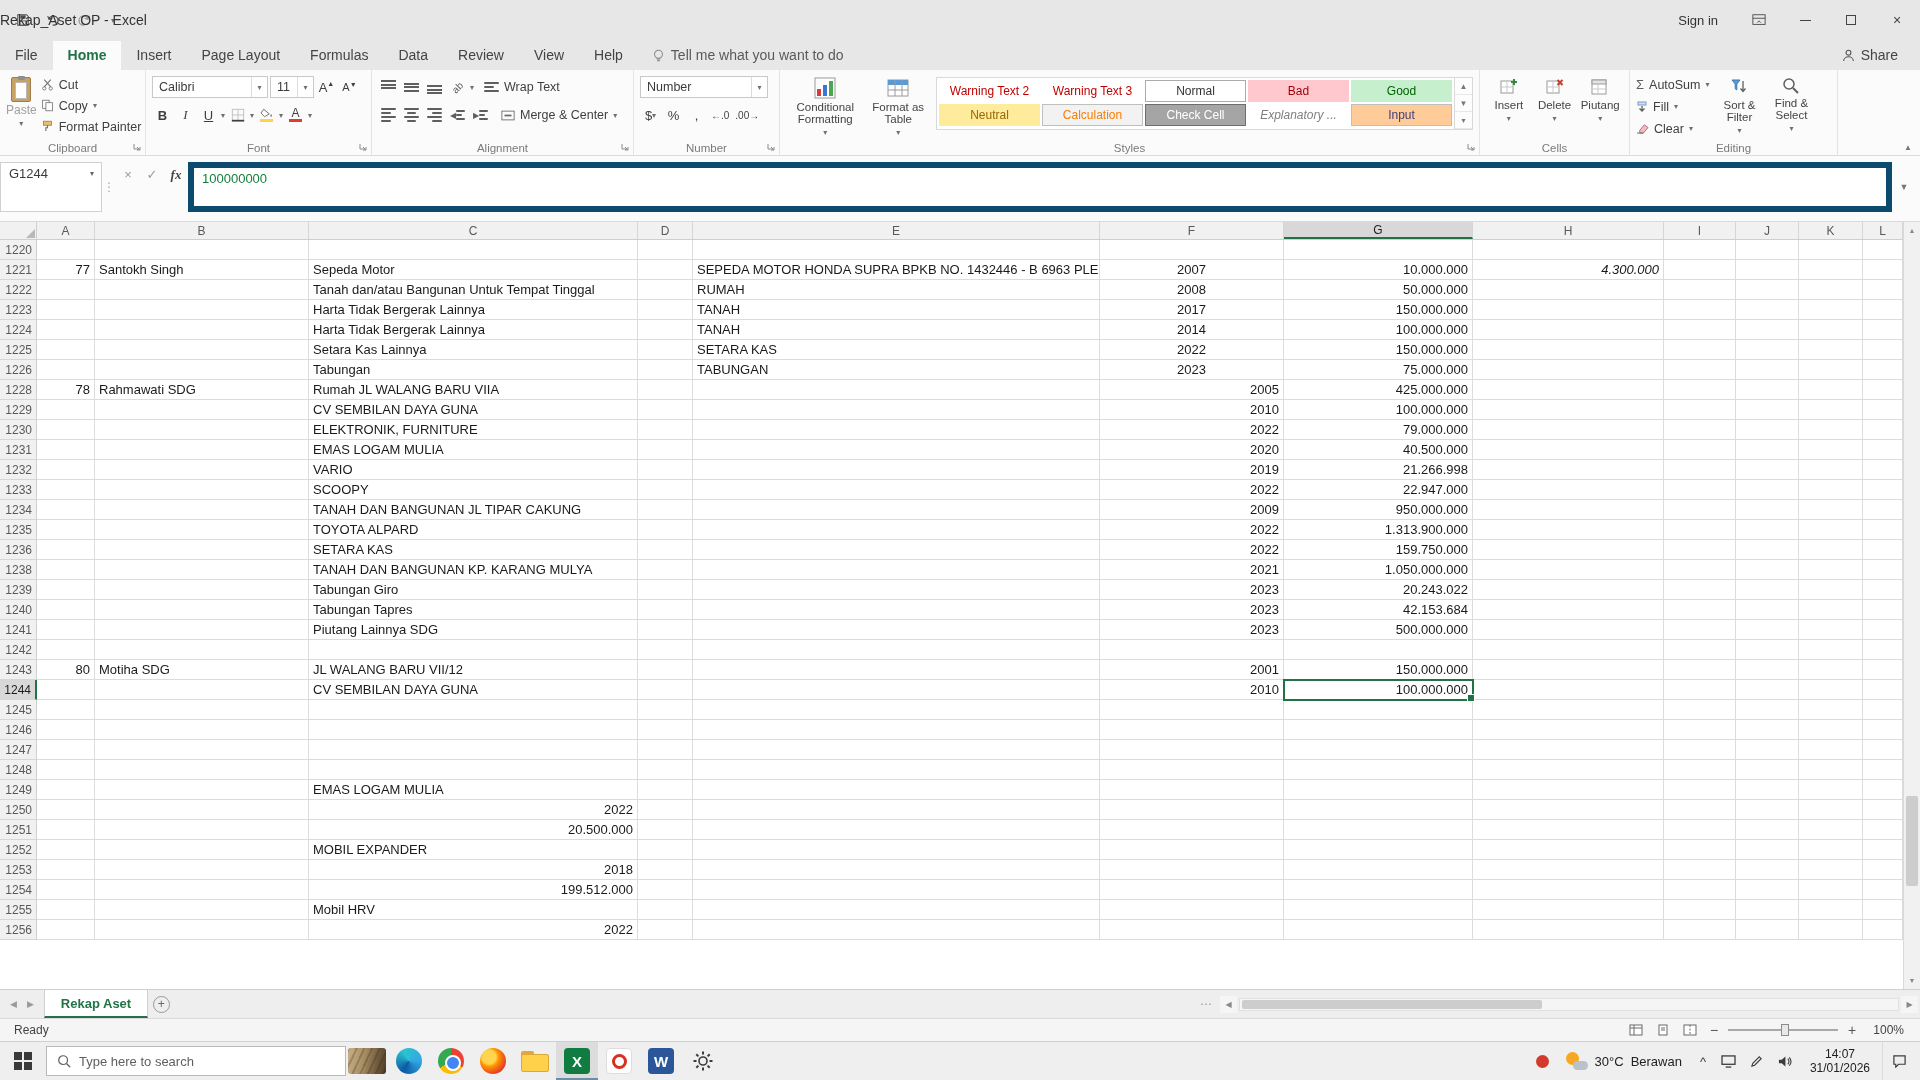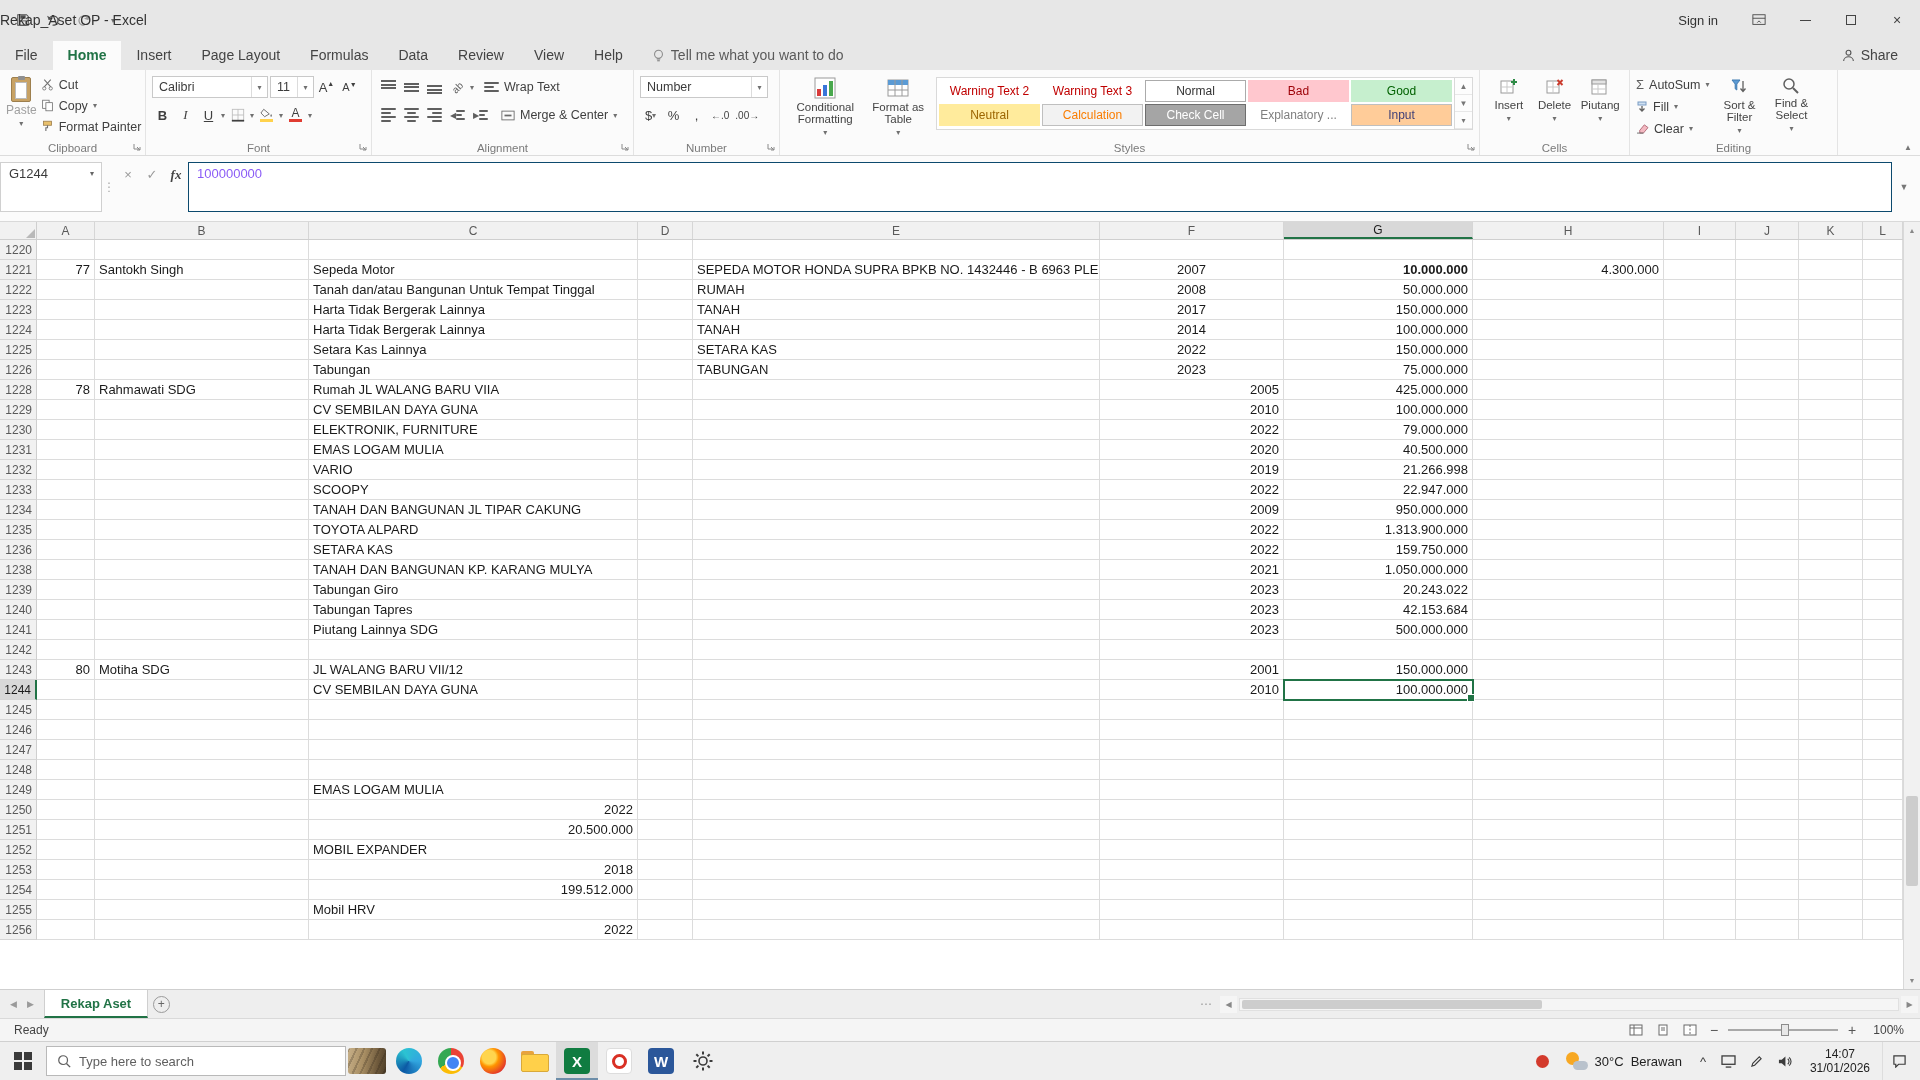--- a/index.html
+++ b/index.html
@@ -52,38 +52,38 @@
   .underbar{display:inline-flex;flex-direction:column;align-items:center;line-height:12px}
   .underbar .bar{width:13px;height:3px;margin-top:1px}
   .chip{width:101px;height:22px;display:flex;align-items:center;justify-content:center;font-size:12px;white-space:nowrap;border:1px solid transparent}
   .s-warn,.s-warn2{background:#fff;color:#c00000}
   .s-normal{background:#fff;border-color:#ababab;color:#333}
   .s-bad{background:#ffc7ce;color:#9c0006}
   .s-good{background:#c6efce;color:#006100}
   .s-neutral{background:#ffeb9c;color:#9c6500}
   .s-calc{background:#f2f2f2;color:#fa7d00;border-color:#bfbfbf}
   .s-check{background:#a5a5a5;color:#fff;border-color:#6e6e6e}
-  .s-expl{background:#fff;color:#7f7f7f;}
+  .s-expl{background:#fff;color:#7f7f7f;font-style:italic}
   .s-input{background:#ffcc99;color:#3f3f76;border-color:#bfbfbf}
   .gallery{display:grid;grid-template-columns:repeat(5,103px);grid-auto-rows:24px;align-items:center;justify-items:center;background:#fff;border:1px solid #d9d9d9;padding:1px}
   .galarr{display:flex;flex-direction:column;border:1px solid #d9d9d9;border-left:none;background:#fdfdfd}
   .galarr div{width:17px;height:17px;display:flex;align-items:center;justify-content:center;font-size:8px;color:#777;border-bottom:1px solid #e8e8e8}
   .vbtn{width:48px;display:flex;flex-direction:column;align-items:center;gap:2px;font-size:11.5px;color:#444;text-align:center;padding-top:2px;line-height:12px}
   .ed-left{display:flex;flex-direction:column;gap:3px;margin-right:4px}
   .collapse-chev{position:absolute;right:8px;bottom:3px;font-size:8px;color:#777}
 
   
   .formula{height:66px;background:#fbfbfb;border-bottom:1px solid #d9d9d9;display:flex;align-items:stretch;padding:6px 4px 9px 0;flex:none}
   .namebox{width:102px;margin-left:0;border:1px solid #d0d0d0;background:#fff;display:flex;font-size:13px}
   .namebox .nv{flex:1;padding:3px 8px}
   .namebox .na{width:18px;display:flex;align-items:flex-start;justify-content:center;padding-top:6px;font-size:8px;color:#666}
   .fbdots{width:14px;display:flex;align-items:center;justify-content:center;color:#a8a8a8;font-size:12px}
   .fbtn{width:24px;display:flex;align-items:flex-start;justify-content:center;padding-top:5px;font-size:13px;color:#9a9a9a}
   .fbtn.fx{color:#444;font-style:italic;font-weight:bold;font-family:"Liberation Serif",serif}
-  .fb-input{flex:1;border:1px solid #0c4a6e;background:#fff;font-size:13px;padding:3px 8px;color:#8b5cf6}
+  .fb-input{flex:1;border:6px solid #0c4a6e;background:#fff;font-size:13px;padding:3px 8px;color:#15803d}
   .fb-chev{width:24px;display:flex;align-items:center;justify-content:center;color:#777;font-size:9px}
 
   
   .sheet-area{display:flex;flex:none;height:767px}
   .grid-col{width:1903px;display:flex;flex-direction:column}
   .col-headers{height:18px;display:flex;flex:none;background:#f1f1f1;border-bottom:1px solid #cfcfcf}
   .corner{width:37px;flex:none;border-right:1px solid #cfcfcf;position:relative;background:#f1f1f1}
   .corner:after{content:"";position:absolute;right:1px;bottom:1px;border-left:9px solid transparent;border-bottom:9px solid #b9b9b9}
   .col-letters{display:flex;flex:1}
   .col-h{flex:none;display:flex;align-items:center;justify-content:center;font-size:12px;color:#5a5a5a;border-right:1px solid #d6d6d6;height:100%}
@@ -641,22 +641,22 @@
             <div class="g-cell" style="width: 40px;"></div>
           </div>
           <div class="g-row">
             <div class="row-h">1221</div>
             <div class="g-cell a-r" style="width: 58px;">77</div>
             <div class="g-cell" style="width: 214px;">Santokh Singh</div>
             <div class="g-cell" style="width: 329px;">Sepeda Motor</div>
             <div class="g-cell" style="width: 55px;"></div>
             <div class="g-cell" style="width: 407px;">SEPEDA MOTOR HONDA SUPRA BPKB NO. 1432446 - B 6963 PLE</div>
             <div class="g-cell a-c" style="width: 184px;">2007</div>
-            <div class="g-cell a-r" style="width: 189px; font-weight: bold;">10.000.000</div>
-            <div class="g-cell a-r" style="width: 191px;">4.300.000</div>
+            <div class="g-cell a-r" style="width: 189px;">10.000.000</div>
+            <div class="g-cell a-r" style="width: 191px; font-style: italic;">4.300.000</div>
             <div class="g-cell" style="width: 72px;"></div>
             <div class="g-cell" style="width: 63px;"></div>
             <div class="g-cell" style="width: 64px;"></div>
             <div class="g-cell" style="width: 40px;"></div>
           </div>
           <div class="g-row">
             <div class="row-h">1222</div>
             <div class="g-cell" style="width: 58px;"></div>
             <div class="g-cell" style="width: 214px;"></div>
             <div class="g-cell" style="width: 329px;">Tanah dan/atau Bangunan Untuk Tempat Tinggal</div>

